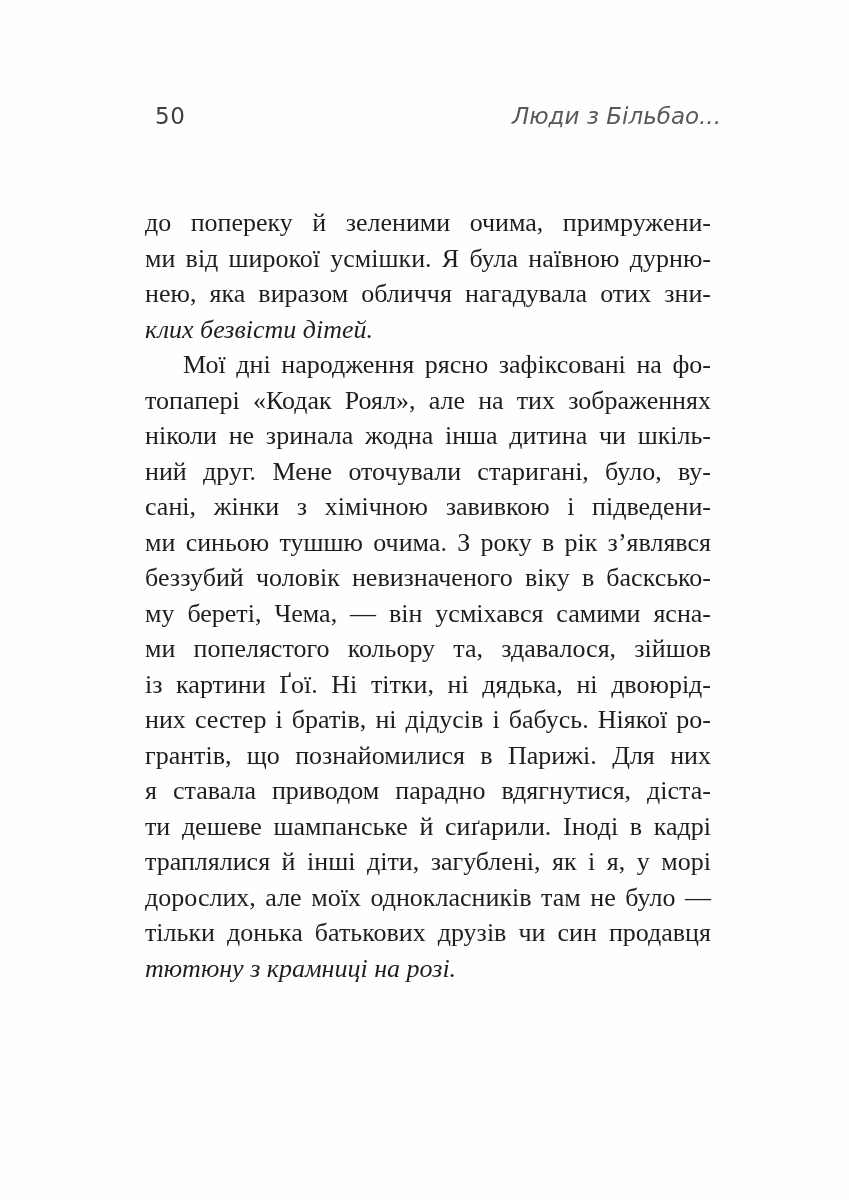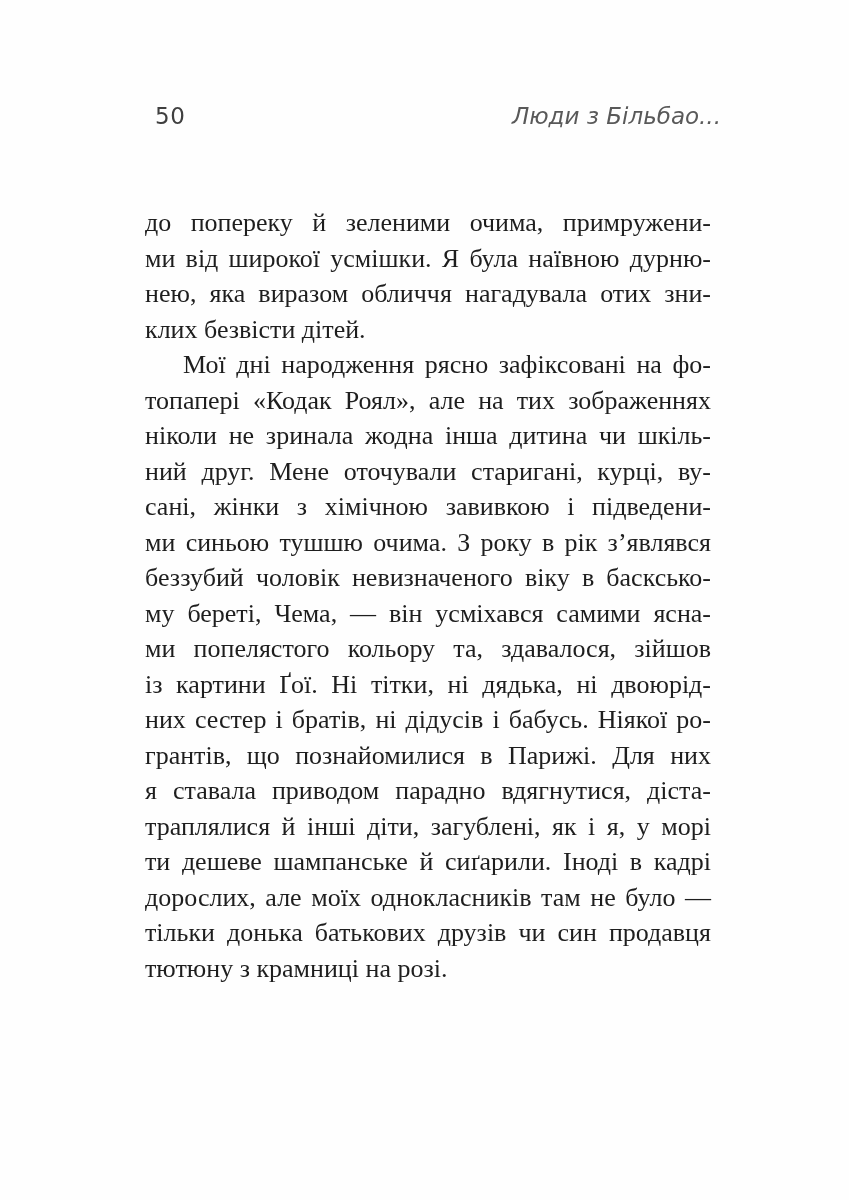--- a/index.html
+++ b/index.html
@@ -45,20 +45,21 @@
     color: #1e1e1e;
     margin-top: 44px;
   }
   .line {
     text-align: justify;
     text-align-last: justify;
     white-space: normal;
   }
   .line.last {
     text-align-last: left;
+    font-style: italic;
   }
   .line.indent {
     text-indent: 38px;
   }
 </style>
 </head>
 <body>
 
 <div class="page">
   <div class="header">
@@ -66,29 +67,29 @@
     <span class="runtitle">Люди з Більбао...</span>
   </div>
   <div class="body-text" id="body-text">
       <div class="line">до попереку й зеленими очима, примружени-</div>
       <div class="line">ми від широкої усмішки. Я була наївною дурню-</div>
       <div class="line">нею, яка виразом обличчя нагадувала отих зни-</div>
       <div class="line last">клих безвісти дітей.</div>
       <div class="line indent">Мої дні народження рясно зафіксовані на фо-</div>
       <div class="line">топапері «Кодак Роял», але на тих зображеннях</div>
       <div class="line">ніколи не зринала жодна інша дитина чи шкіль-</div>
-      <div class="line">ний друг. Мене оточували старигані, курці, ву-</div>
+      <div class="line">ний друг. Мене оточували старигані, було, ву-</div>
       <div class="line">сані, жінки з хімічною завивкою і підведени-</div>
       <div class="line">ми синьою тушшю очима. З року в рік з’являвся</div>
       <div class="line">беззубий чоловік невизначеного віку в басксько-</div>
       <div class="line">му береті, Чема, — він усміхався самими ясна-</div>
       <div class="line">ми попелястого кольору та, здавалося, зійшов</div>
       <div class="line">із картини Ґої. Ні тітки, ні дядька, ні двоюрід-</div>
       <div class="line">них сестер і братів, ні дідусів і бабусь. Ніякої ро-</div>
       <div class="line">грантів, що познайомилися в Парижі. Для них</div>
       <div class="line">я ставала приводом парадно вдягнутися, діста-</div>
+      <div class="line">ти дешеве шампанське й сиґарили. Іноді в кадрі</div>
       <div class="line">траплялися й інші діти, загублені, як і я, у морі</div>
-      <div class="line">ти дешеве шампанське й сиґарили. Іноді в кадрі</div>
       <div class="line">дорослих, але моїх однокласників там не було —</div>
       <div class="line">тільки донька батькових друзів чи син продавця</div>
       <div class="line last">тютюну з крамниці на розі.</div>
     </div>
 </div>
 
 </body></html>

